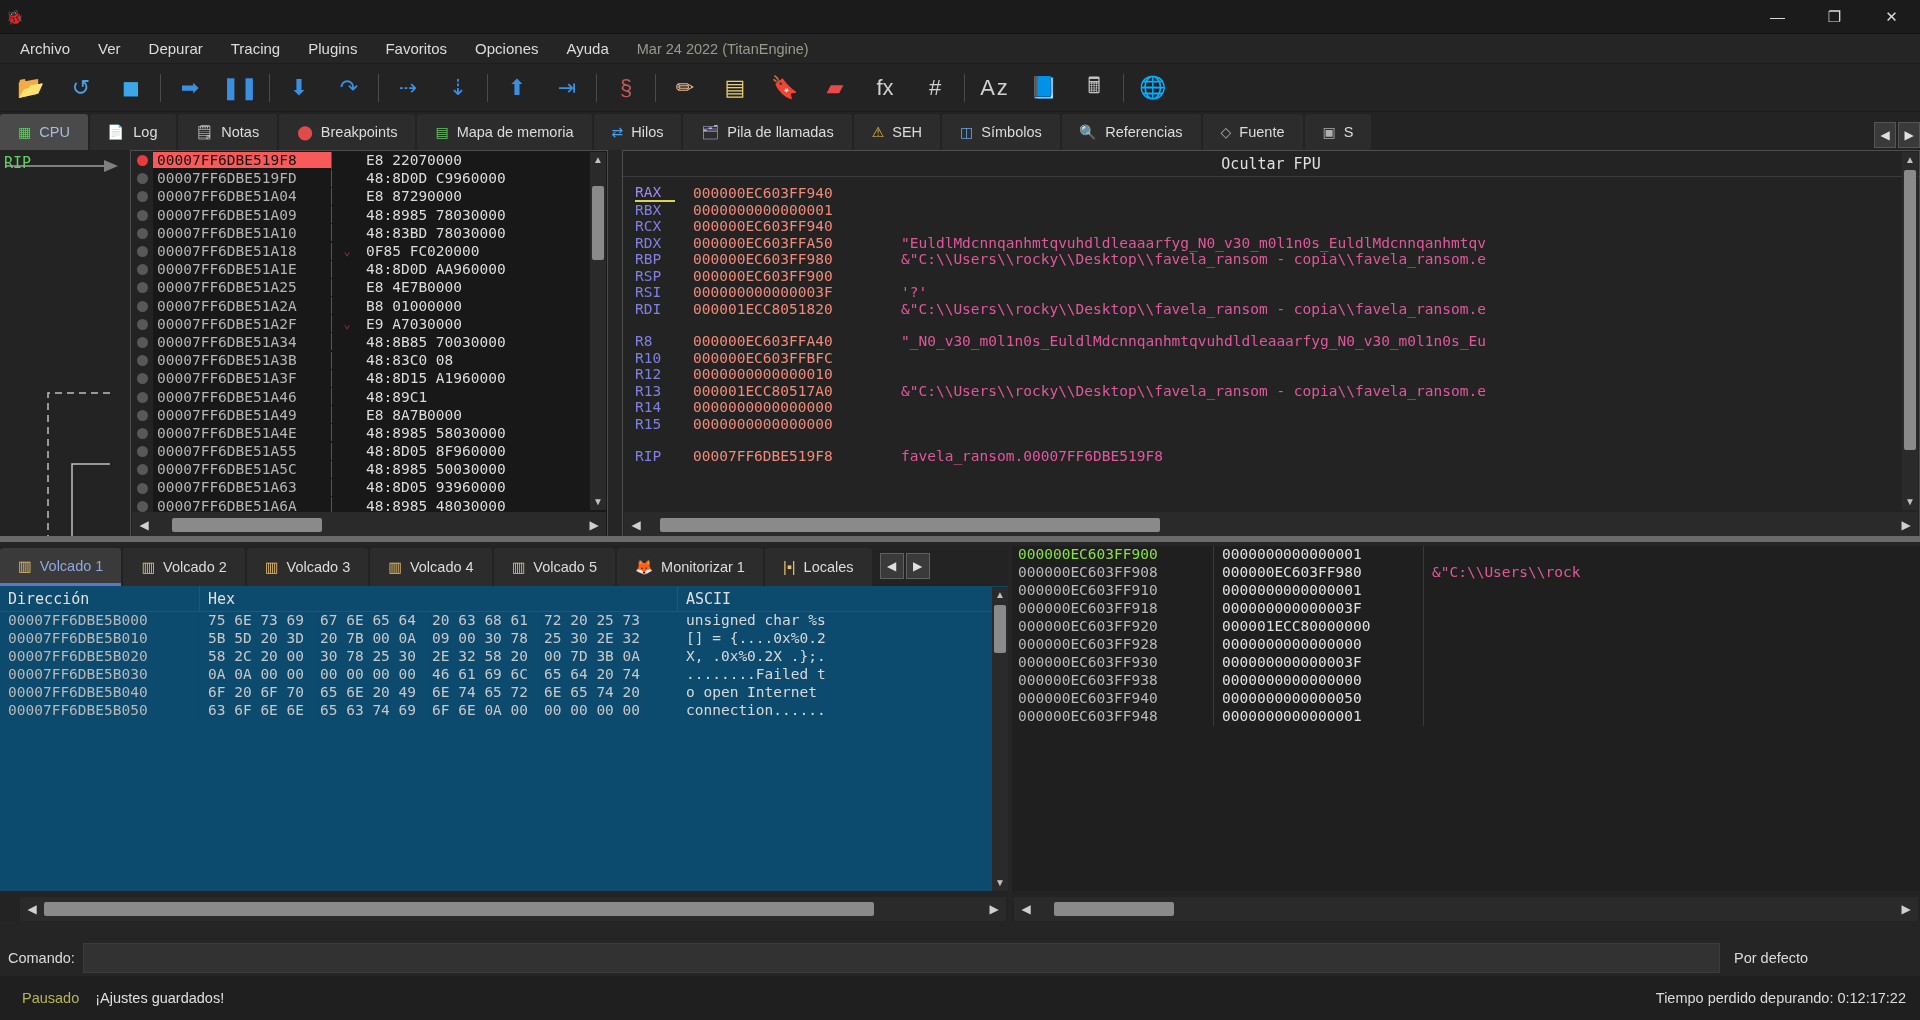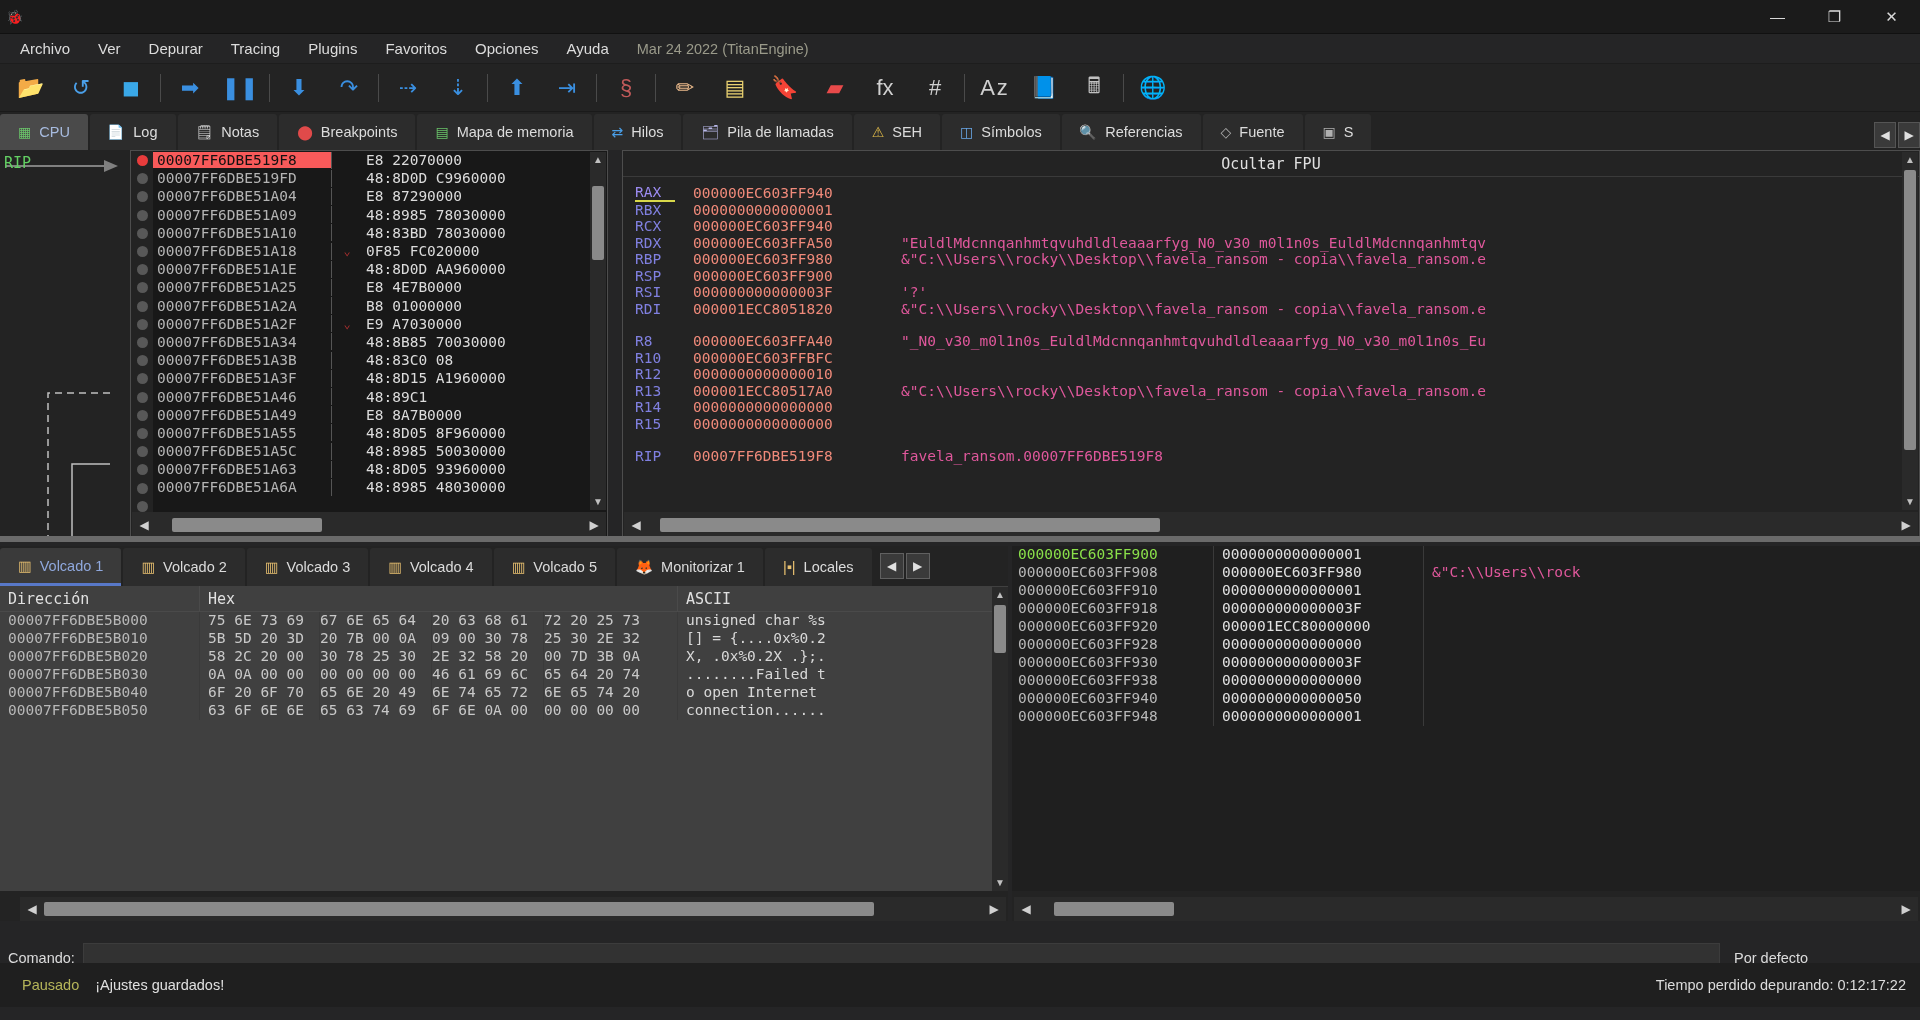--- a/index.html
+++ b/index.html
@@ -105,21 +105,21 @@
   .subtab { height: 38px; display: flex; align-items: center; gap: 8px; padding: 0 18px;
     background: #2c2c2c; margin-right: 2px; color: #dcdcdc; font-size: 14.5px;
     border-top-left-radius: 3px; border-top-right-radius: 3px; white-space: nowrap; }
   .subtab.active { background: #3a3a3a; color: #8fa8dd; border-bottom: 3px solid #5878c8; }
   .subtab-navs { display: flex; gap: 2px; margin-left: 6px; align-self: center; }
   .subtab-nav { width: 24px; height: 26px; background: #3a3a3a; color: #e0e0e0;
     display: flex; align-items: center; justify-content: center; font-size: 12px;
     border: 1px solid #606060; }
 
   .dumpgrid { position: absolute; left: 0; top: 40px; right: 0; bottom: 30px;
-    background: #404040; overflow: hidden; }
+    background: #0c4a6e; overflow: hidden; }
   .dump-hdr { height: 26px; display: flex; font-family: "DejaVu Sans Mono", monospace;
     font-size: 15px; color: #e0e0e0; border-bottom: 1px solid #4a4a4a; align-items: center; }
   .dh-addr { width: 200px; padding-left: 8px; border-right: 1px solid #4a4a4a; height: 26px; line-height: 26px; }
   .dh-hex { width: 478px; padding-left: 8px; border-right: 1px solid #4a4a4a; height: 26px; line-height: 26px; }
   .dh-ascii { padding-left: 8px; }
   .dump-row { height: 18px; display: flex; font-family: "DejaVu Sans Mono", monospace;
     font-size: 14.5px; color: #c8c8c8; }
   .dr-addr { width: 200px; padding-left: 8px; color: #b8b8b8; border-right: 1px solid #3a3a3a; }
   .dr-hex { width: 478px; padding-left: 8px; display: flex; border-right: 1px solid #3a3a3a; }
   .dr-hex .grp { width: 112px; border-right: 1px solid #3a3a3a; }
@@ -137,21 +137,21 @@
 
   
   .cmdbar { position: absolute; left: 0; bottom: 46px; right: 0; height: 32px;
     display: flex; align-items: center; background: #252526; }
   .cmd-label { color: #dcdcdc; font-size: 14.5px; padding: 0 8px; }
   .cmd-input { flex: 1; height: 30px; background: #323232; border: 1px solid #3c3c3c;
     color: #e0e0e0; font-size: 14px; padding-left: 6px; font-family: "Liberation Sans", sans-serif; }
   .cmd-right { width: 200px; color: #dcdcdc; font-size: 14.5px; padding-left: 14px; }
 
   
-  .statusbar { position: absolute; left: 0; bottom: 13px; right: 0; height: 44px;
+  .statusbar { position: absolute; left: 0; bottom: 0; right: 0; height: 44px;
     background: #1f1f1f; display: flex; align-items: center; }
   .st-paused { color: #b5b55a; font-size: 14.5px; padding: 0 16px 0 22px; }
   .st-msg { color: #e0e0e0; font-size: 14.5px; }
   .st-time { margin-left: auto; color: #dcdcdc; font-size: 14.5px; padding-right: 14px; }
 
   
   .split-h { position: absolute; left: 0; right: 0; height: 6px; background: #6a6a6a; }
 </style>
 </head>
 <body>
@@ -388,20 +388,26 @@
             <div class="dis-arrow"></div>
             <div class="dis-bytes">48:89C1</div>
           </div>
           <div class="dis-row">
             <div class="dis-addr">00007FF6DBE51A49</div>
             <div class="dis-sep"></div>
             <div class="dis-arrow"></div>
             <div class="dis-bytes">E8 8A7B0000</div>
           </div>
           <div class="dis-row">
+            <div class="dis-addr">00007FF6DBE51A4E</div>
+            <div class="dis-sep"></div>
+            <div class="dis-arrow"></div>
+            <div class="dis-bytes">48:8985 58030000</div>
+          </div>
+          <div class="dis-row">
             <div class="dis-addr">00007FF6DBE51A55</div>
             <div class="dis-sep"></div>
             <div class="dis-arrow"></div>
             <div class="dis-bytes">48:8D05 8F960000</div>
           </div>
           <div class="dis-row">
             <div class="dis-addr">00007FF6DBE51A5C</div>
             <div class="dis-sep"></div>
             <div class="dis-arrow"></div>
             <div class="dis-bytes">48:8985 50030000</div>

